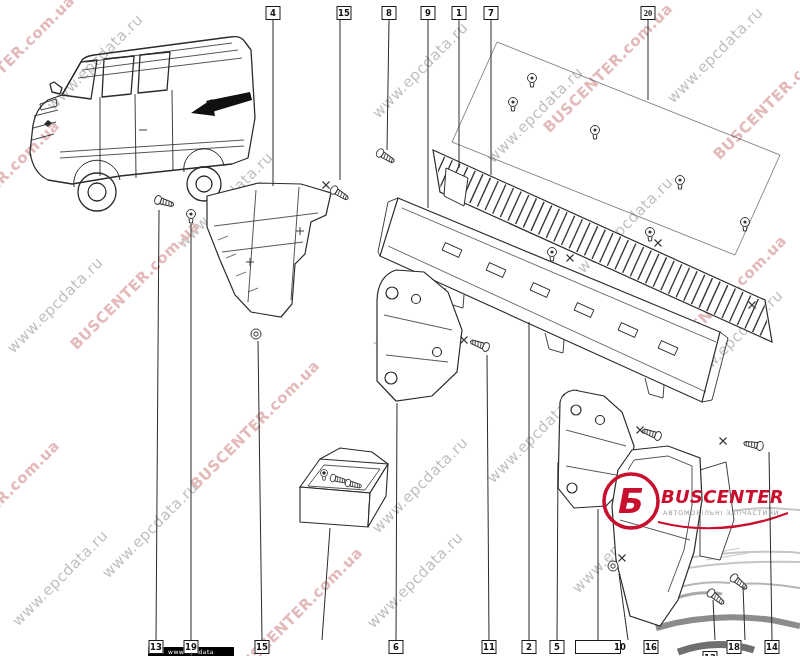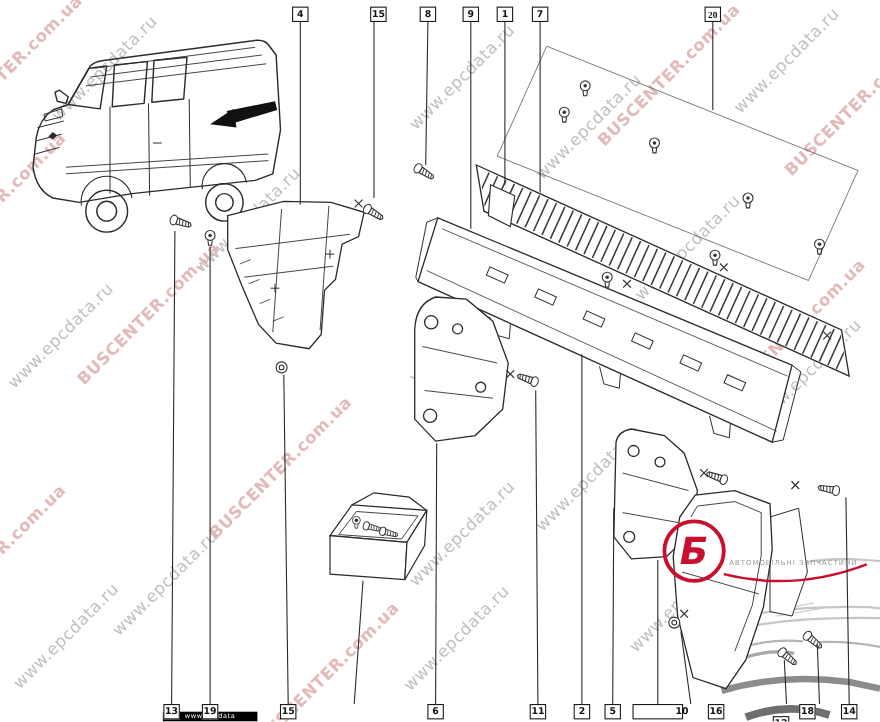--- a/index.html
+++ b/index.html
@@ -248,20 +248,21 @@
         <line x1="529" y1="640" x2="529" y2="322"></line>
         <line x1="557" y1="640" x2="558" y2="462"></line>
         <line x1="598" y1="640" x2="598" y2="509"></line>
         <line x1="628" y1="640" x2="619" y2="574"></line>
         <line x1="715" y1="640" x2="713" y2="600"></line>
         <line x1="745" y1="640" x2="743" y2="586"></line>
         <line x1="772" y1="640" x2="769" y2="452"></line>
       </g>
   </svg>
 
+  <div class="logo-title">BUSCENTER</div>
   <div class="logo-sub">АВТОМОБІЛЬНІ ЗАПЧАСТИНИ</div>
 
   <div class="bottom-bar">www.epcdata</div>
 
   <div class="callout-layer">
       <div class="callout" style="left: 273px; top: 13px;">4</div>
       <div class="callout" style="left: 344px; top: 13px;">15</div>
       <div class="callout" style="left: 389px; top: 13px;">8</div>
       <div class="callout" style="left: 428px; top: 13px;">9</div>
       <div class="callout" style="left: 459px; top: 13px;">1</div>

